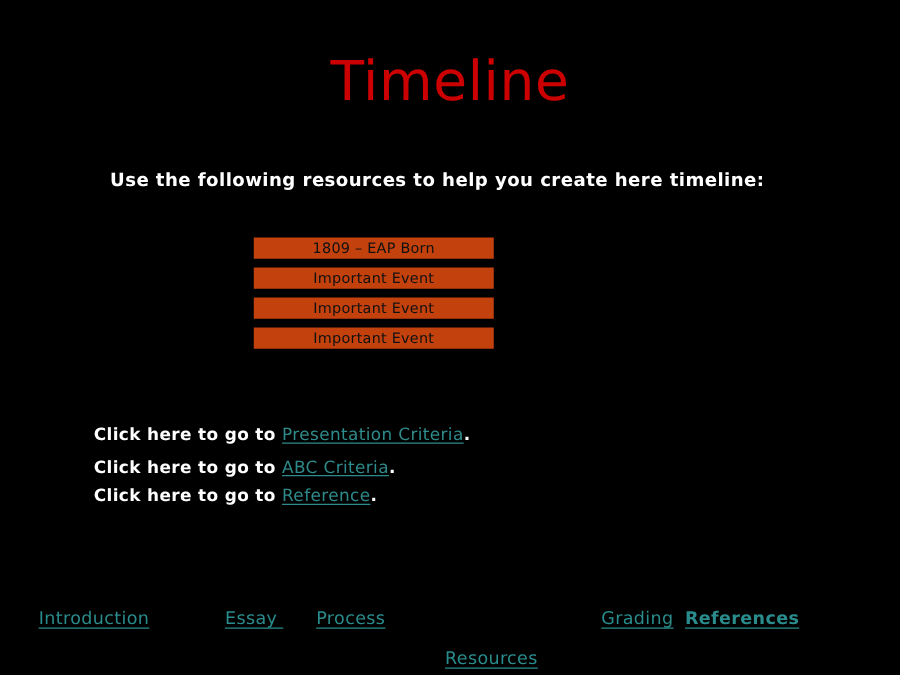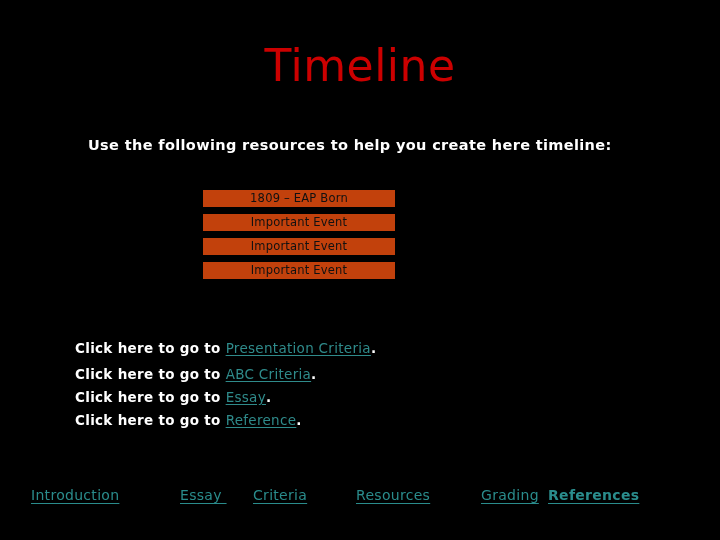--- a/index.html
+++ b/index.html
@@ -159,32 +159,29 @@
   <div id="link-list">
 
     <div class="link-line first">
       <span>Click here to go to </span><a class="inline-link">Presentation Criteria</a><span class="link-period">.</span>
     </div>
 
     <div class="link-line rest">
       <span>Click here to go to </span><a class="inline-link">ABC Criteria</a><span class="link-period">.</span>
     </div>
 
-    <div class="link-line rest">
-      <span>Click here to go to </span><a class="inline-link">Essay</a><span class="link-period">.</span>
-    </div>
 
     <div class="link-line rest">
       <span>Click here to go to </span><a class="inline-link">Reference</a><span class="link-period">.</span>
     </div>
 
   </div>
 
   <div id="bottom-nav">
     <a class="nav-item" style="left:31px;">Introduction</a>
     <a class="nav-item" style="left:180px;">Essay </a>
-    <a class="nav-item" style="left:253px;">Criteria</a>
-    <a class="nav-item" style="left:356px;">Resources</a>
+    <a class="nav-item" style="left:253px;">Process</a>
+    <a class="nav-item" style="left:356px;margin-top:32px;">Resources</a>
     <a class="nav-item" style="left:481px;">Grading</a>
     <a class="nav-item" style="left:548px;font-weight:bold;">References</a>
   </div>
 
 </div>
 
 </body></html>

